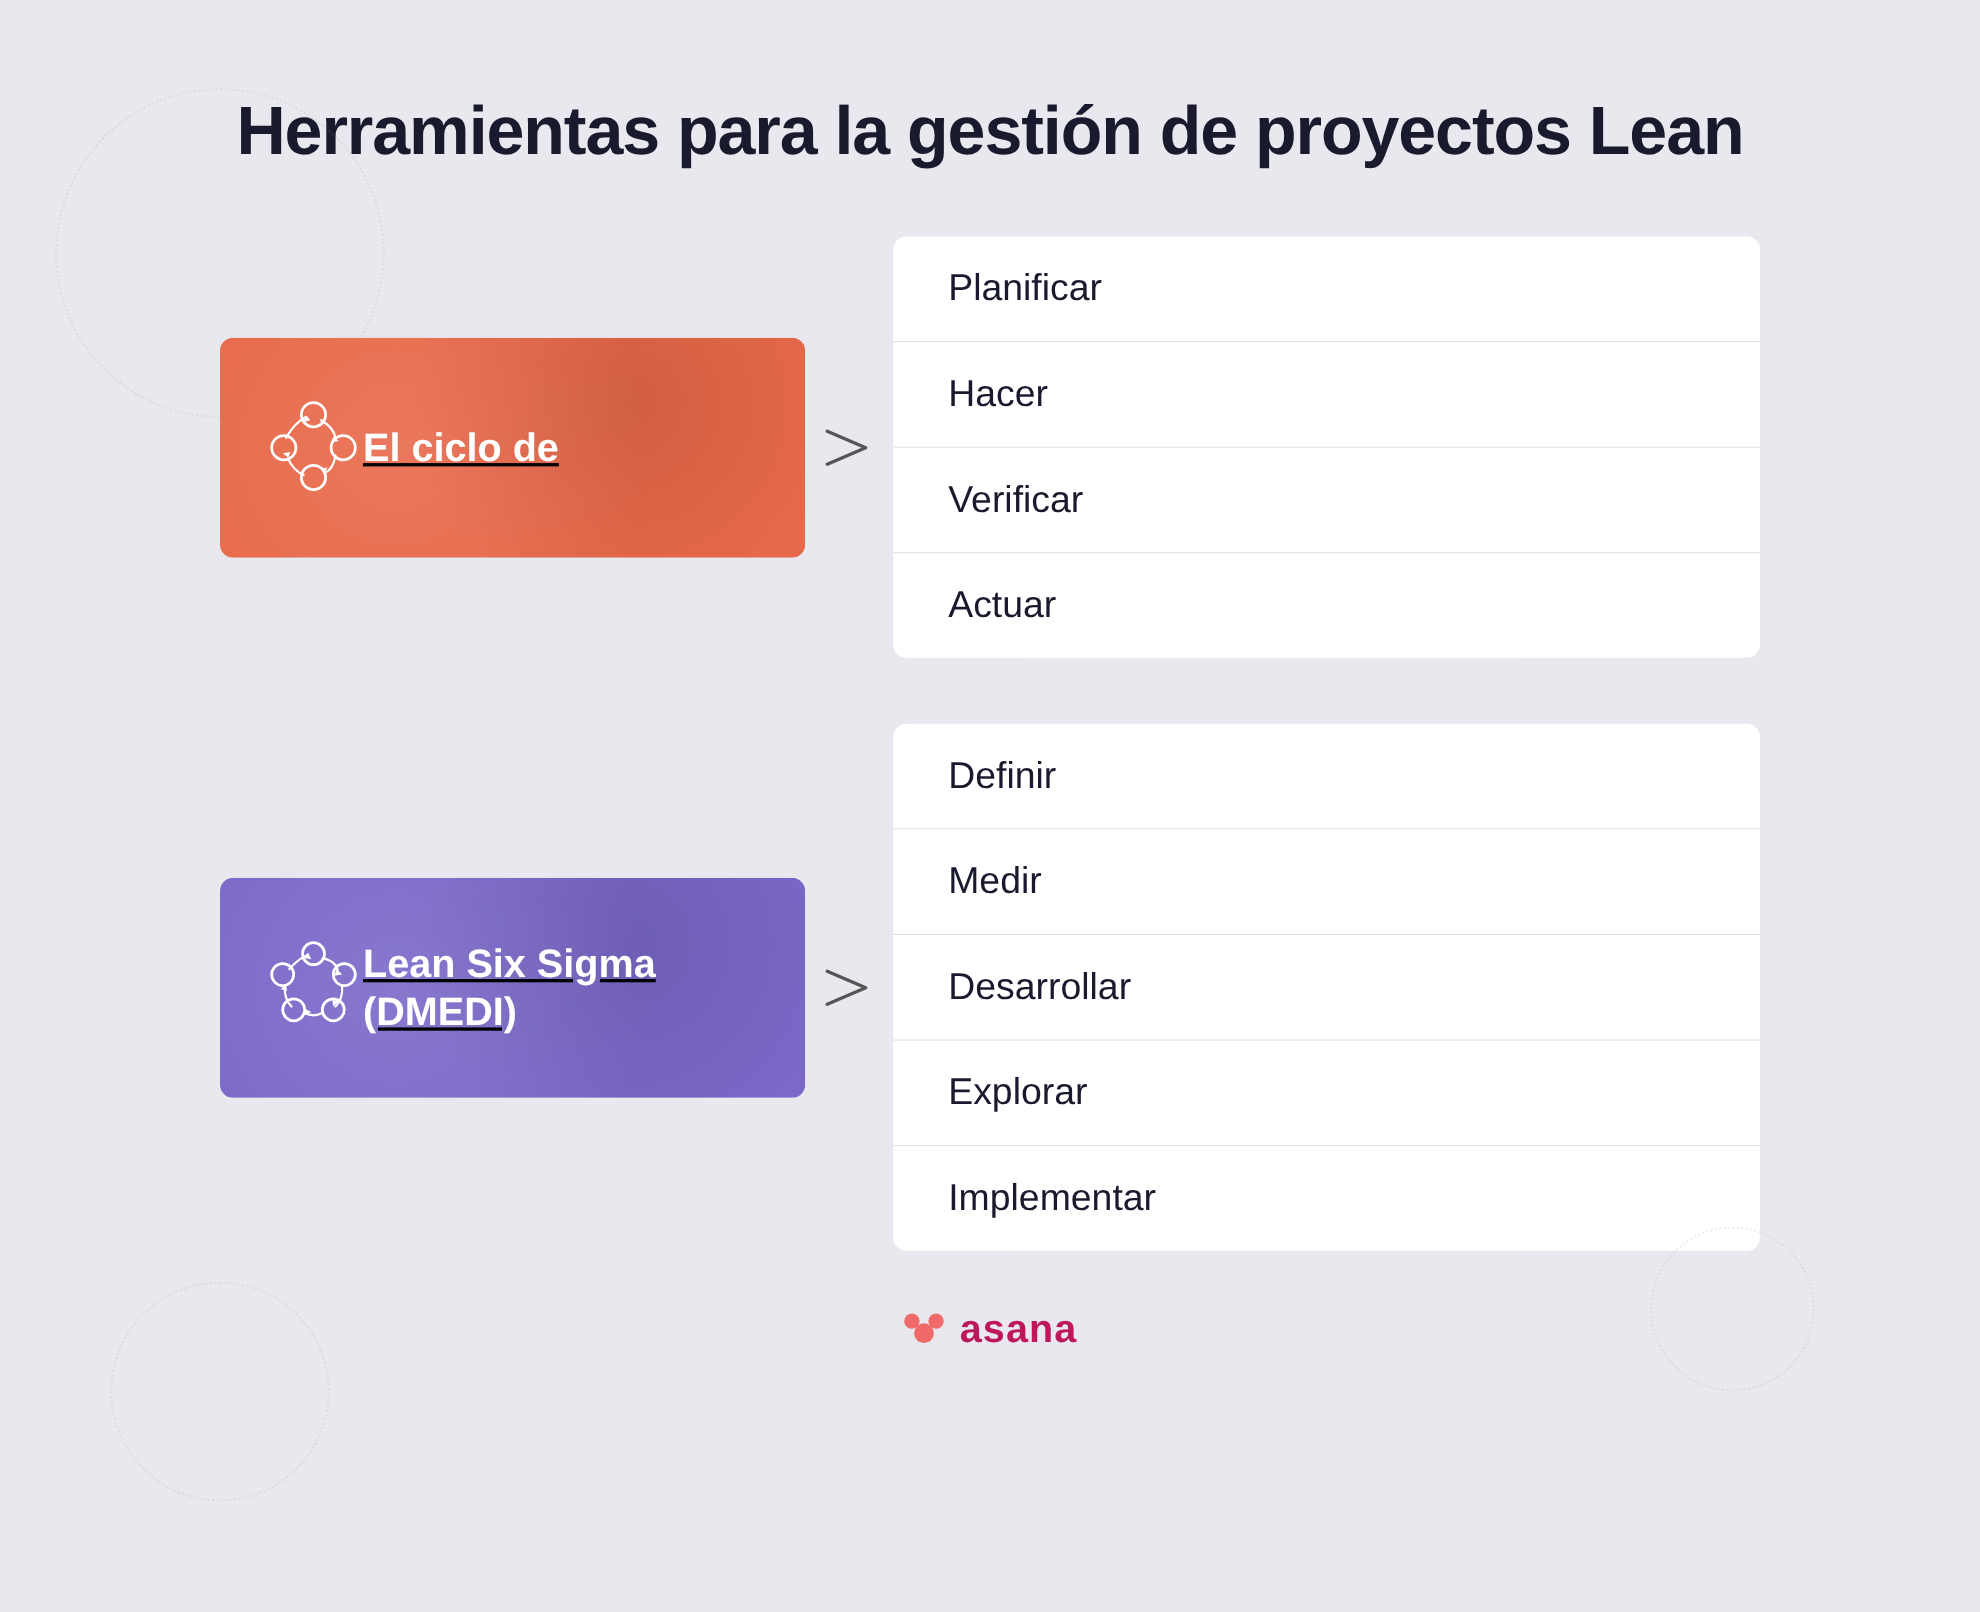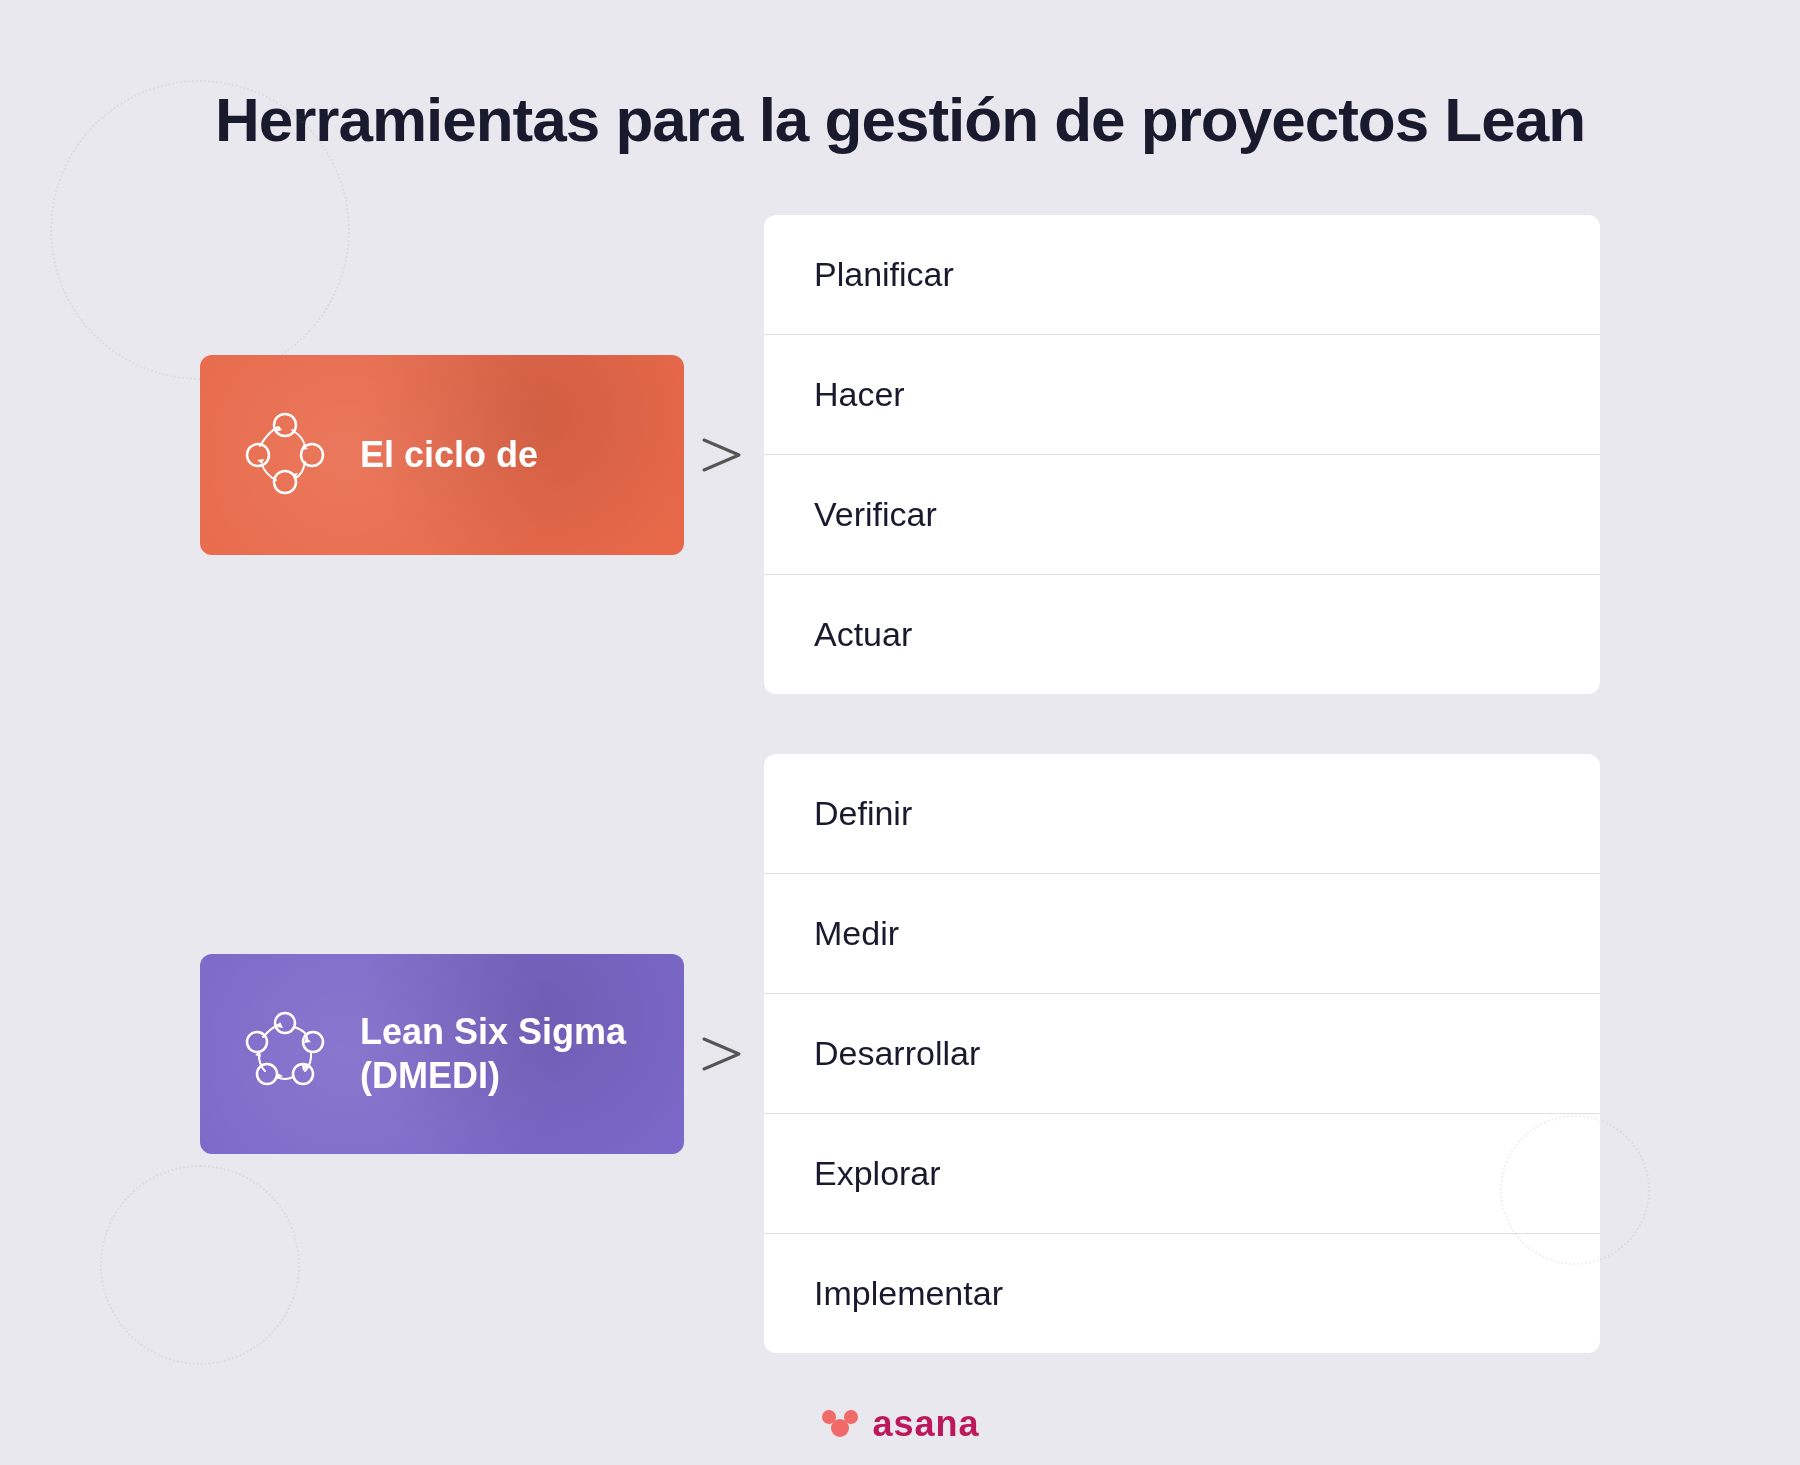--- a/index.html
+++ b/index.html
@@ -63,29 +63,29 @@
     }
 
     .tool-row {
       display: flex;
       align-items: center;
       gap: 0;
     }
 
     
     .tool-card {
-      width: 484px;
+      width: 532px;
       height: 200px;
       border-radius: 12px;
       display: flex;
       align-items: center;
       padding: 30px 40px;
-      gap: 30px;
       flex-shrink: 0;
       position: relative;
+      text-decoration: underline;
     }
 
     .tool-card.phva {
       background-color: #e8694a;
       background-image: radial-gradient(circle at 30% 50%, rgba(255,255,255,0.1) 0%, transparent 60%),
                         radial-gradient(circle at 70% 30%, rgba(0,0,0,0.1) 0%, transparent 50%);
     }
 
     .tool-card.dmedi {
       background-color: #7b68c8;
@@ -123,21 +123,21 @@
 
     
     .items-box {
       flex: 1;
       background: #ffffff;
       border-radius: 12px;
       overflow: hidden;
     }
 
     .item-row {
-      padding: 40px 50px;
+      padding: 28px 50px;
       font-size: 34px;
       color: #1a1a2e;
       font-weight: 400;
       border-bottom: 1px solid #e0e0e0;
     }
 
     .item-row:last-child {
       border-bottom: none;
     }
 

